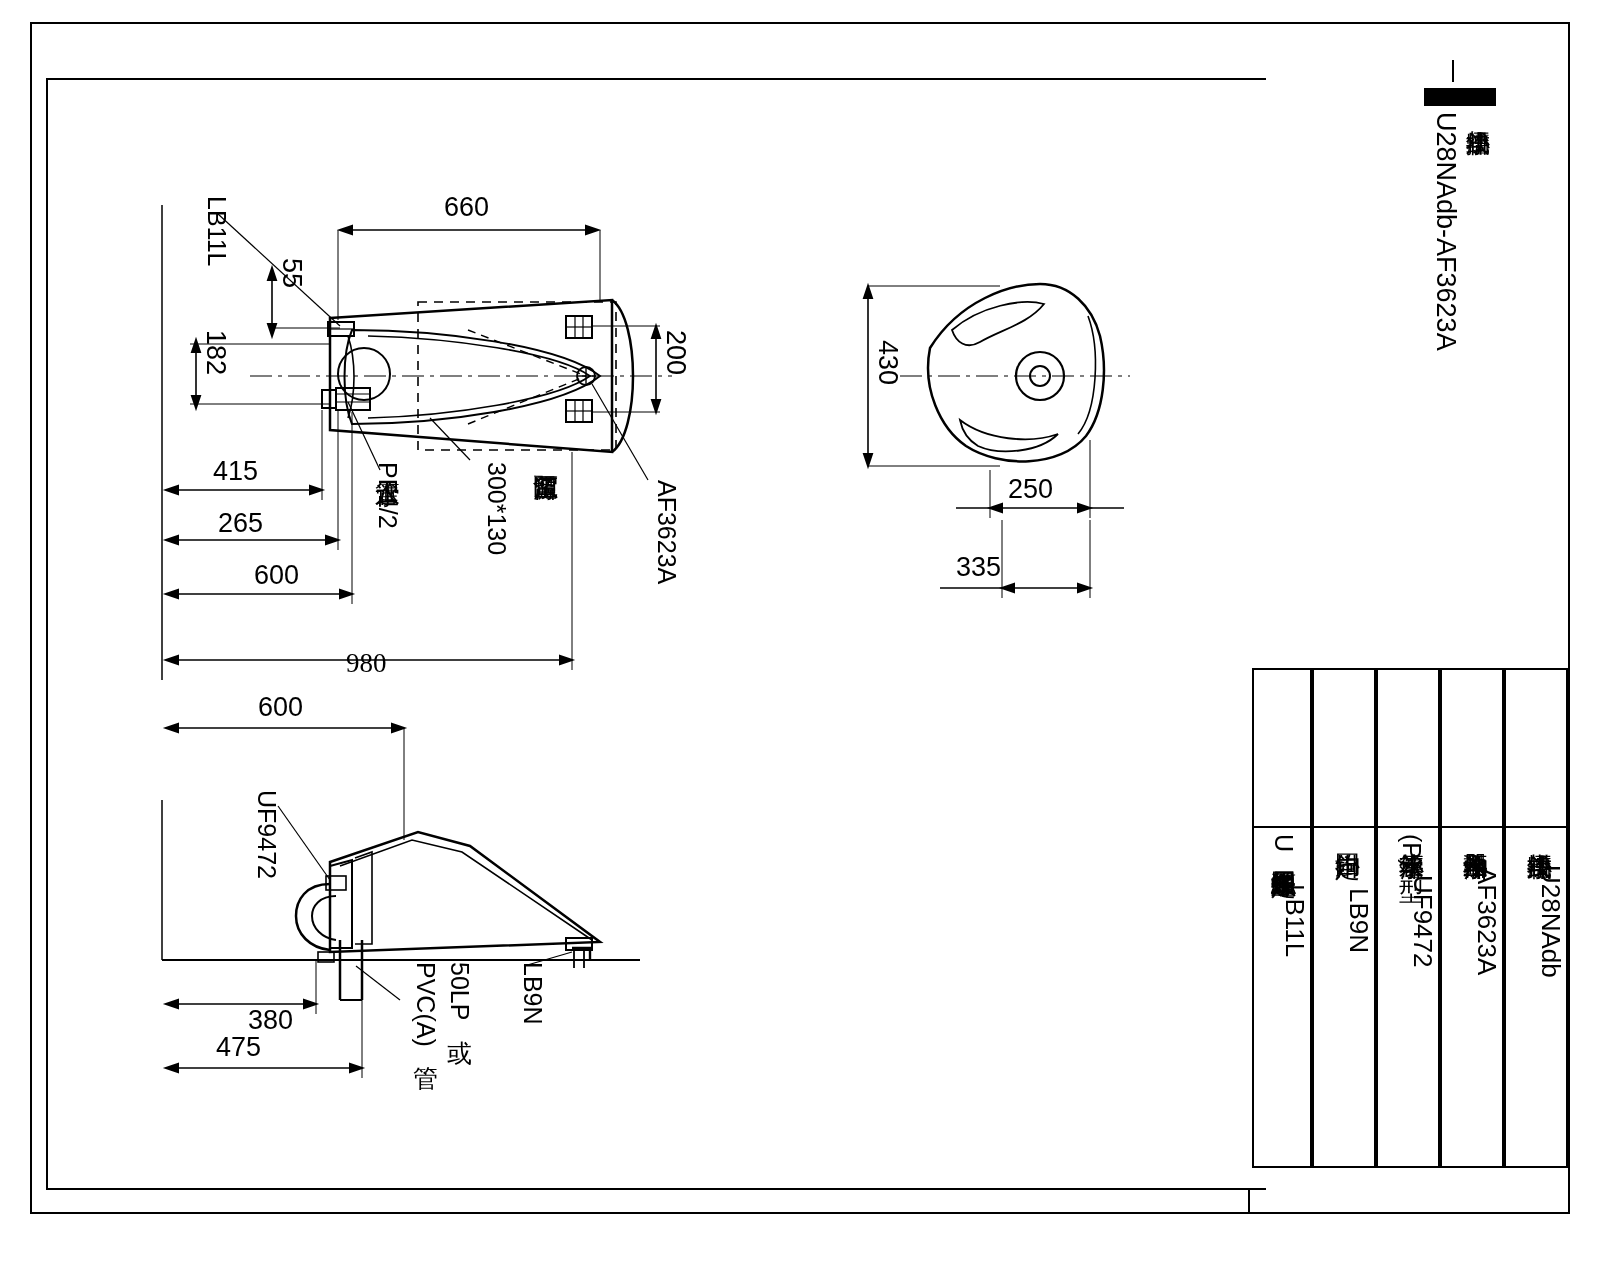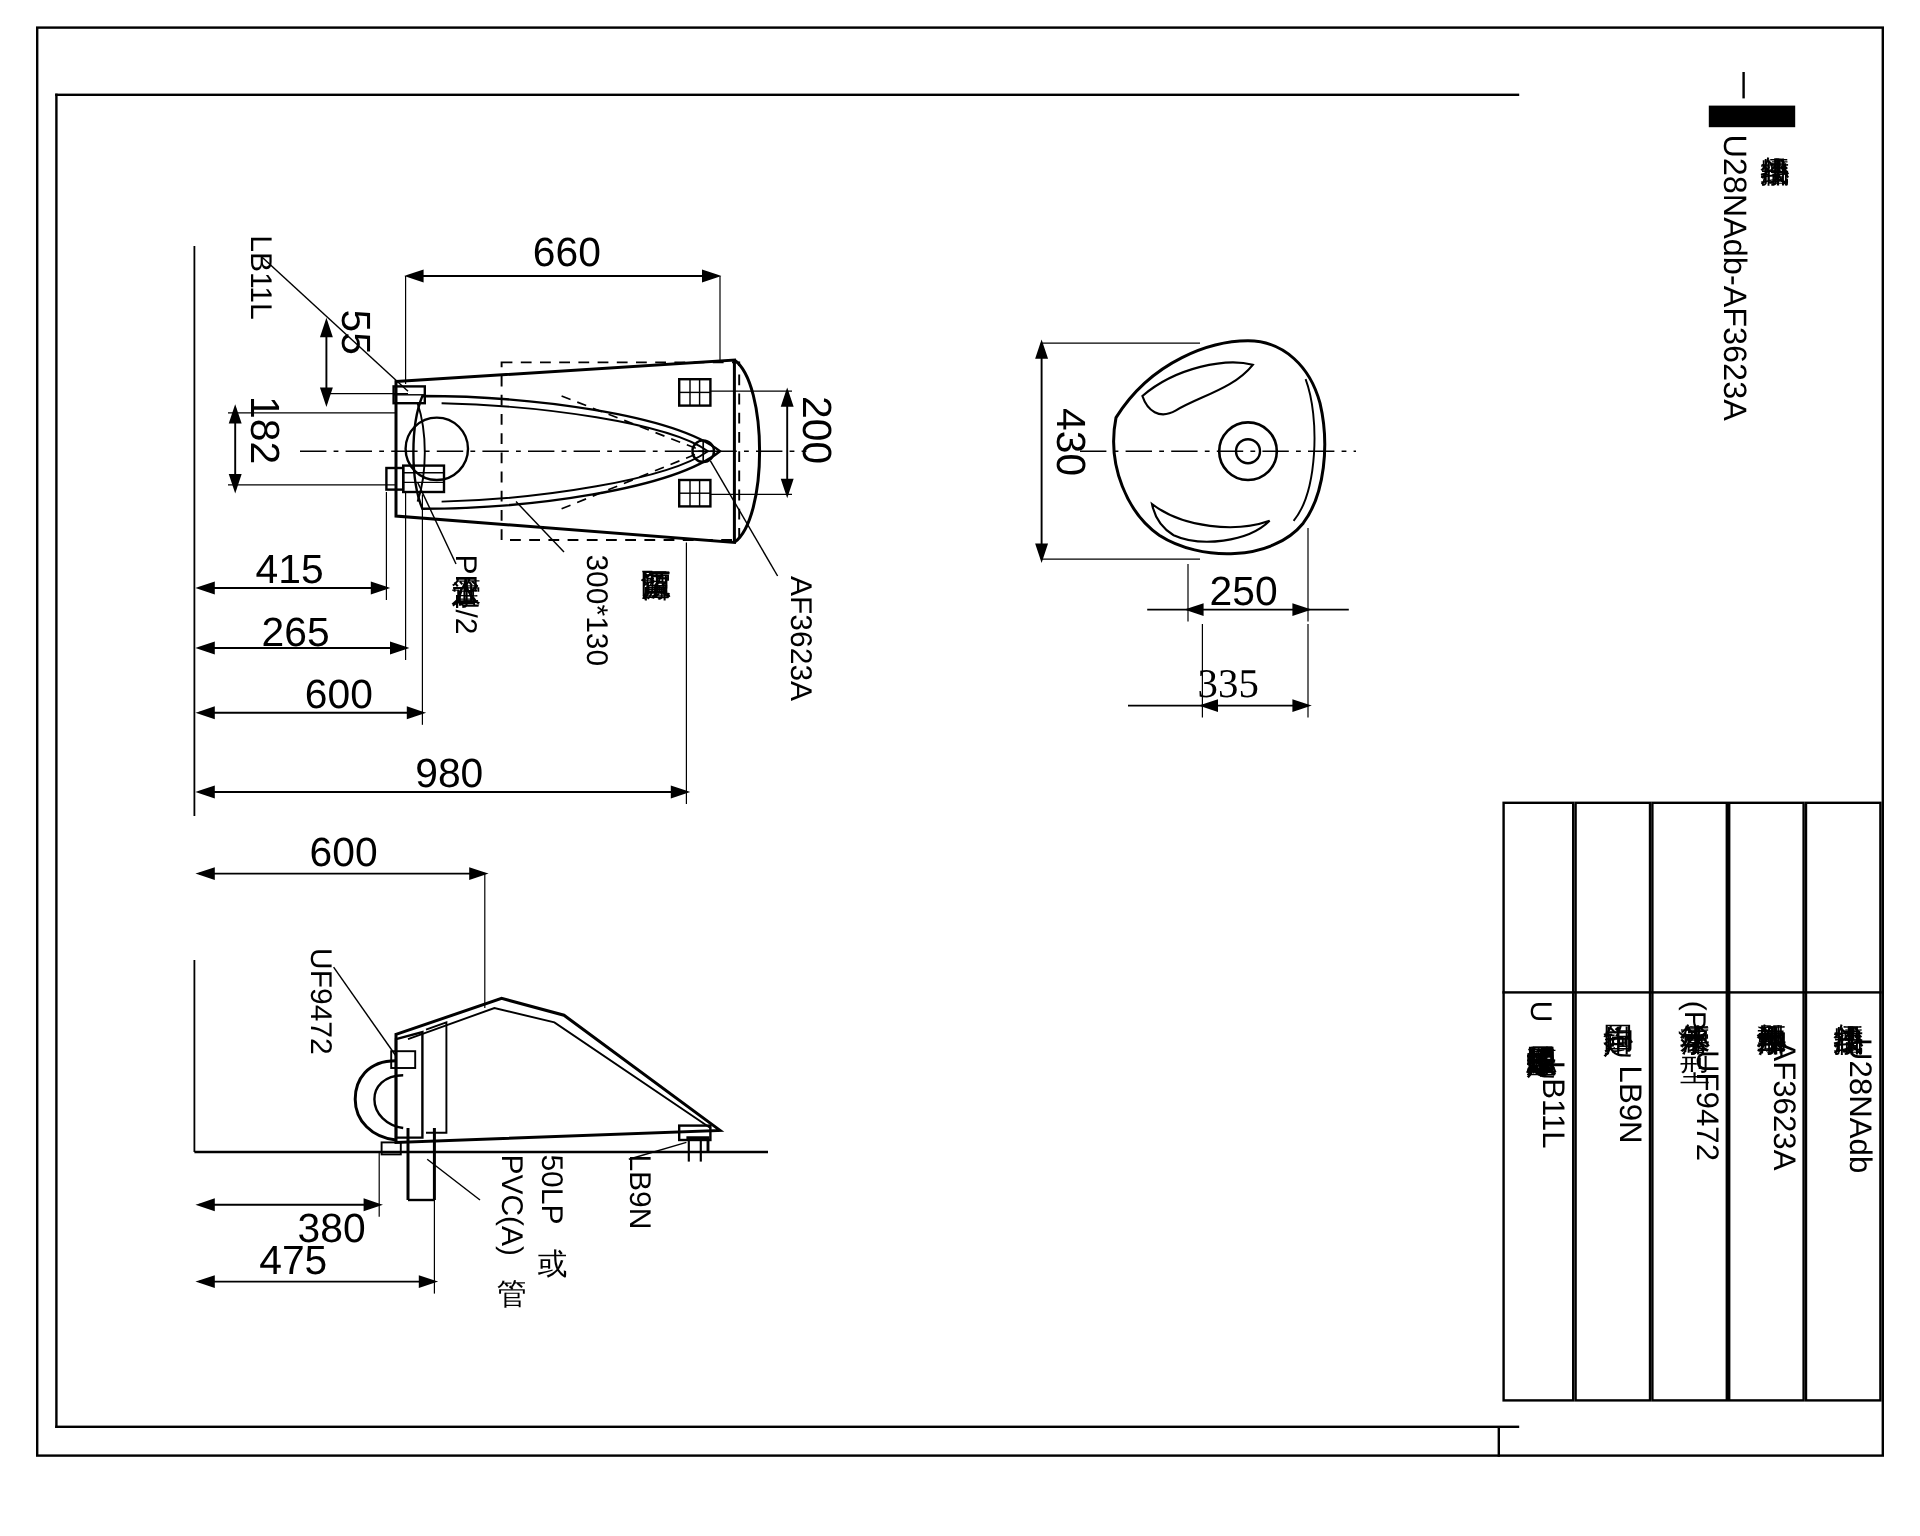--- a/index.html
+++ b/index.html
@@ -4,21 +4,21 @@
 <style>
   html,body{margin:0;padding:0;background:#ffffff;}
   body{width:1600px;height:1280px;font-family:"Liberation Sans",sans-serif;color:#000;overflow:hidden;}
   #sheet{position:relative;width:1600px;height:1280px;}
 
   .line{position:absolute;background:#000;}
   .v{width:2px;}
 
   .border-outer{position:absolute;left:30px;top:22px;width:1540px;height:1192px;border:2px solid #000;box-sizing:border-box;}
   .border-inner{position:absolute;left:46px;top:78px;width:1220px;height:1112px;border:2px solid #000;border-right:none;box-sizing:border-box;}
-  .dim{position:absolute;font-size:34px;white-space:nowrap;font-family:"Liberation Sans",sans-serif;}
+  .dim{position:absolute;font-size:27px;white-space:nowrap;font-family:"Liberation Sans",sans-serif;}
   .vertlr{writing-mode:vertical-rl;}
   .tb-bar{position:absolute;left:1424px;top:88px;width:72px;height:18px;background:#000;}
   .tb-text{position:absolute;left:1430px;top:112px;writing-mode:vertical-rl;font-size:27px;white-space:nowrap;}
   .tb-text2{position:absolute;left:1462px;top:112px;writing-mode:vertical-rl;font-size:24px;white-space:nowrap;}
 
   
   .legend{position:absolute;left:1252px;top:668px;width:316px;height:500px;}
   .legend .cell{position:absolute;box-sizing:border-box;border:2px solid #000;}
   .legend .code{writing-mode:vertical-rl;font-size:26px;display:flex;align-items:flex-start;justify-content:center;padding-top:6px;}
 
@@ -198,31 +198,31 @@
     </g>
   </svg>
 
   <div class="dim" style="left:444px;top:192px;">660</div>
   <div class="dim vertlr" style="left:276px;top:258px;">55</div>
   <div class="dim vertlr" style="left:200px;top:330px;">182</div>
   <div class="dim vertlr" style="left:660px;top:330px;">200</div>
   <div class="dim" style="left:213px;top:456px;">415</div>
   <div class="dim" style="left:218px;top:508px;">265</div>
   <div class="dim" style="left:254px;top:560px;">600</div>
-  <div class="dim" style="left:346px;top:626px;">980</div>
+  <div class="dim" style="left:346px;top:648px;font-family:Liberation Serif, serif;">980</div>
 
   <div class="dim vertlr" style="left:202px;top:196px;font-size:25px;">LB11L</div>
   <div class="dim vertlr" style="left:372px;top:462px;font-size:25px;">進水管PF1/2</div>
   <div class="dim vertlr" style="left:530px;top:456px;font-size:25px;">電源預留區</div>
   <div class="dim vertlr" style="left:482px;top:462px;font-size:25px;">300*130</div>
   <div class="dim vertlr" style="left:652px;top:480px;font-size:25px;">AF3623A</div>
 
   <div class="dim vertlr" style="left:872px;top:340px;">430</div>
   <div class="dim" style="left:1008px;top:474px;">250</div>
-  <div class="dim" style="left:998px;top:552px;font-family:Liberation Serif, serif;">335</div>
+  <div class="dim" style="left:956px;top:552px;">335</div>
 
   <div class="dim" style="left:258px;top:692px;">600</div>
   <div class="dim" style="left:212px;top:1005px;margin-left:36px;">380</div>
   <div class="dim" style="left:216px;top:1032px;">475</div>
 
   <div class="dim vertlr" style="left:252px;top:790px;font-size:25px;">UF9472</div>
   <div class="dim vertlr" style="left:444px;top:962px;font-size:25px;">50LP或</div>
   <div class="dim vertlr" style="left:410px;top:962px;font-size:25px;">PVC(A)管</div>
   <div class="dim vertlr" style="left:518px;top:962px;font-size:25px;">LB9N</div>
 

